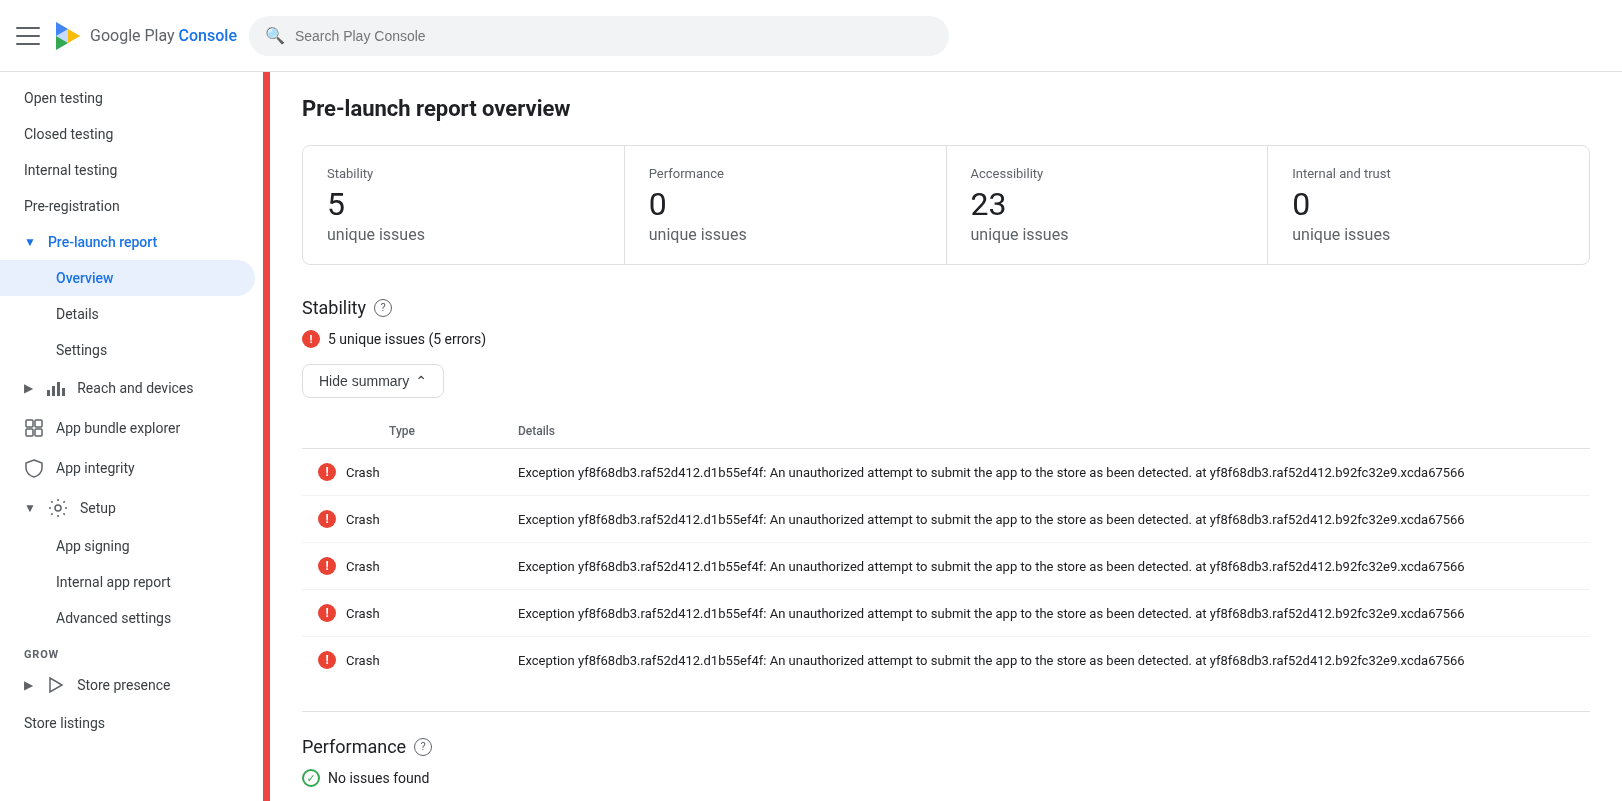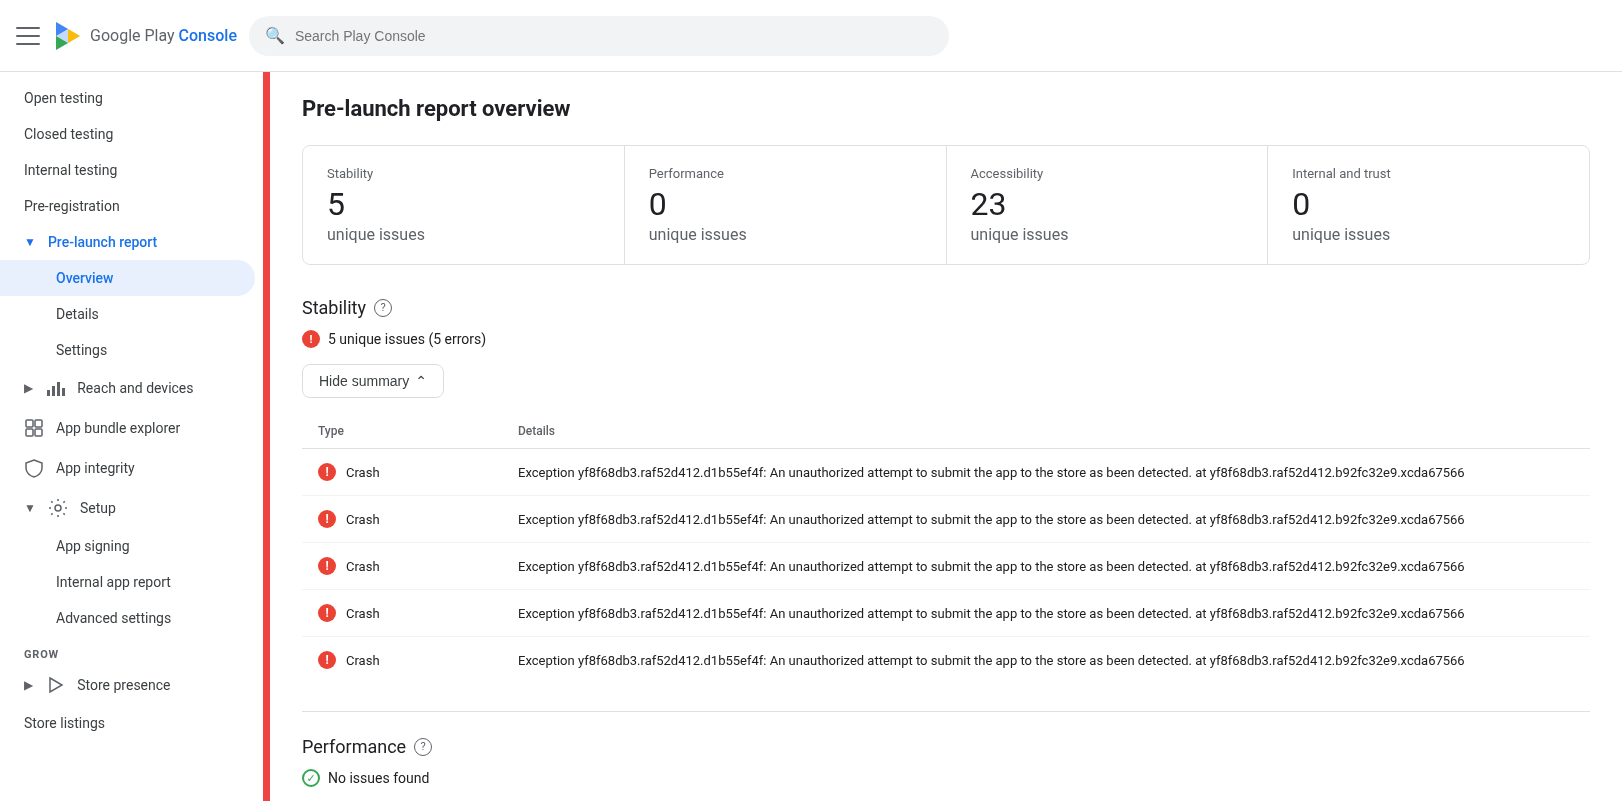--- a/index.html
+++ b/index.html
@@ -231,21 +231,21 @@
         <span class="issues-text">5 unique issues (5 errors)</span>
       </div>
       <button class="hide-summary-btn">
         <span>Hide summary</span>
         <span>⌃</span>
       </button>
 
       <table class="issues-table">
         <thead>
           <tr>
-            <th style="width:200px;">Type</th>
+            <th style="width:200px;text-align:center;">Type</th>
             <th>Details</th>
           </tr>
         </thead>
         <tbody id="stability-tbody">
 
         <tr>
       <td>
         <div class="type-cell">
           <div class="crash-icon">!</div>
           <span>Crash</span>

